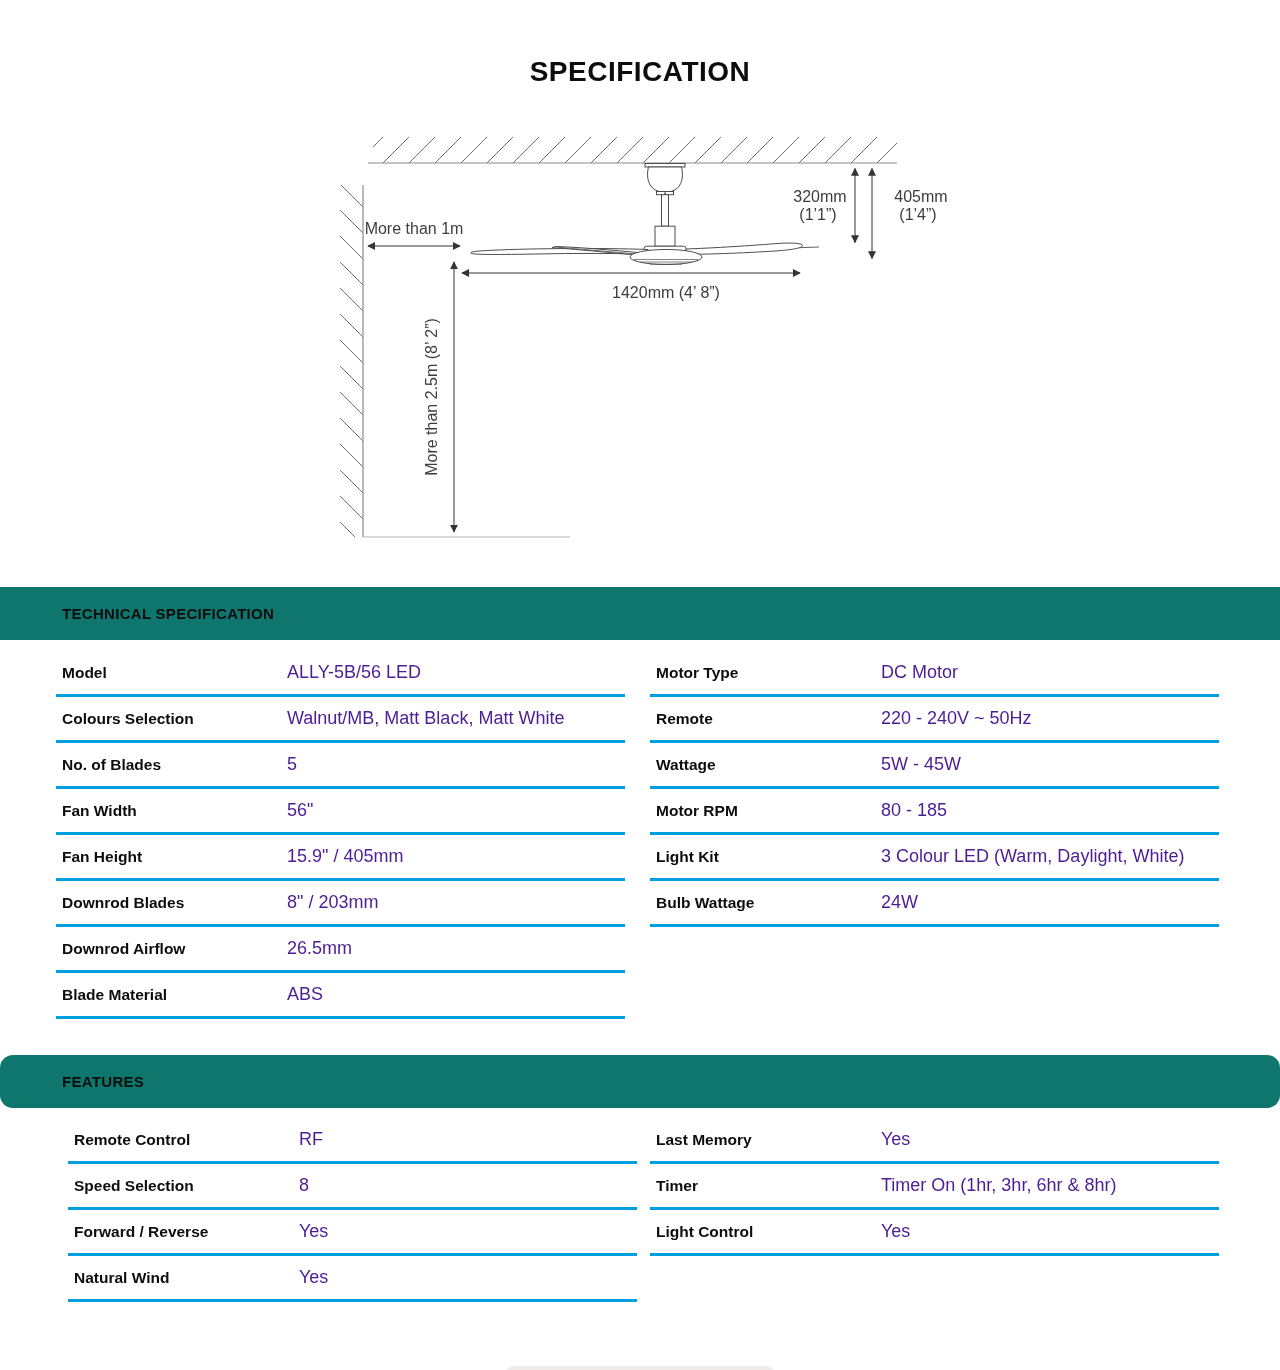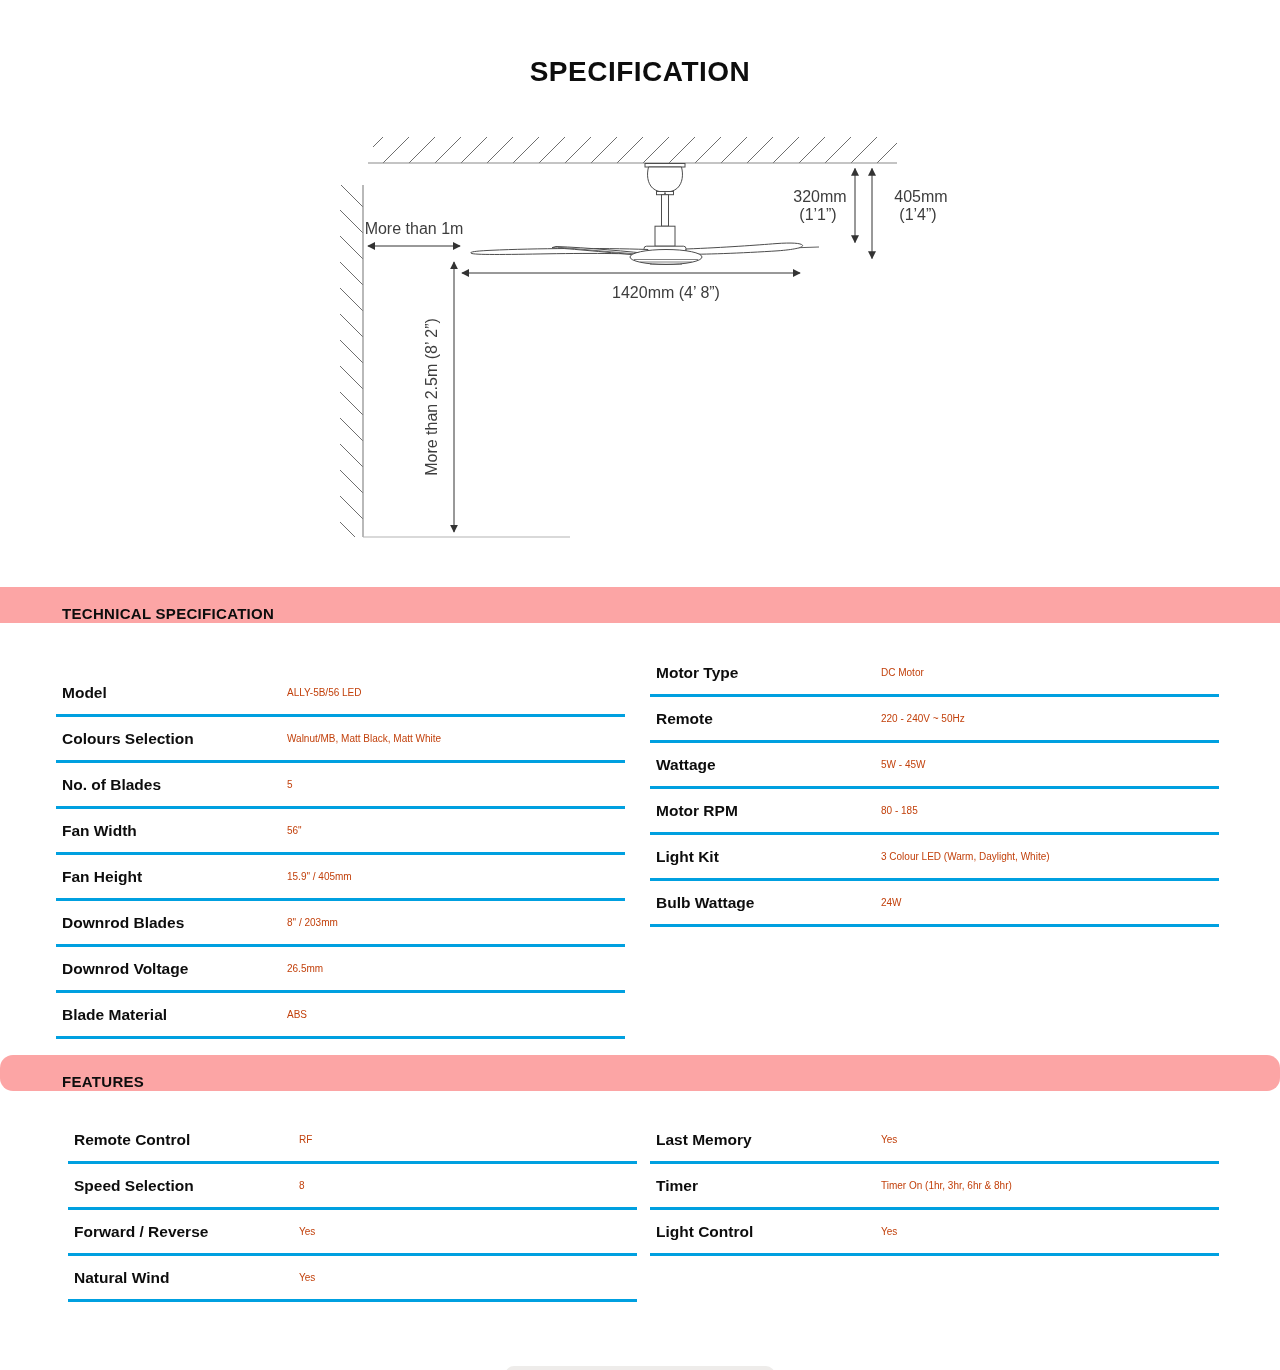--- a/index.html
+++ b/index.html
@@ -9,42 +9,42 @@
     font-family:"Liberation Sans", sans-serif;
     color:#1a1a1a;
   }
   .page-title{
     position:absolute;top:56px;left:0;width:100%;
     text-align:center;font-size:28px;font-weight:bold;letter-spacing:.5px;color:#0d0d0d;
   }
   .diagram{position:absolute;top:0;left:0;}
   .dim-text{font-size:16px;fill:#3d3d3d;}
   .section-bar{
-    position:absolute;left:0;width:1280px;height:36px;background:#fca5a5;
+    position:absolute;left:0;width:1280px;height:53px;background:#0f766e;
   }
   .section-bar .bar-title{
     display:block;padding-left:62px;line-height:53px;
     font-size:15px;font-weight:bold;letter-spacing:.3px;color:#0d0d0d;
   }
   .bar-tech{top:587px;}
   .bar-features{top:1055px;border-radius:13px;}
   .spec-table{position:absolute;width:569px;}
-  .tbl-tech-left{top:671px;left:56px;}
+  .tbl-tech-left{top:651px;left:56px;}
   .tbl-tech-right{top:651px;left:650px;}
   .tbl-feat-left{top:1118px;left:68px;}
   .tbl-feat-right{top:1118px;left:650px;}
   .spec-row{
     display:flex;align-items:center;height:46px;box-sizing:border-box;
     border-bottom:3px solid #00a0e0;
   }
   .spec-label{
     width:225px;padding-left:6px;flex:none;
     font-size:15.5px;font-weight:bold;color:#0d0d0d;
   }
-  .spec-value{font-size:10px;color:#c2410c;}
+  .spec-value{font-size:18px;color:#4c1d95;}
   .bottom-pill{
     position:absolute;left:505px;top:1366px;width:270px;height:22px;
     background:#eeeceа;background:#eeecea;border-radius:9px 9px 0 0;
   }
 </style>
 </head>
 <body>
 
 <div class="page-title">SPECIFICATION</div>
 
@@ -145,21 +145,21 @@
   </div>
   <div class="spec-row">
     <div class="spec-label">Fan Height</div>
     <div class="spec-value">15.9" / 405mm</div>
   </div>
   <div class="spec-row">
     <div class="spec-label">Downrod Blades</div>
     <div class="spec-value">8" / 203mm</div>
   </div>
   <div class="spec-row">
-    <div class="spec-label">Downrod Voltage</div>
+    <div class="spec-label">Downrod Airflow</div>
     <div class="spec-value">26.5mm</div>
   </div>
   <div class="spec-row">
     <div class="spec-label">Blade Material</div>
     <div class="spec-value">ABS</div>
   </div>
 </div>
 
 <div class="spec-table tbl-tech-right">
   <div class="spec-row">

